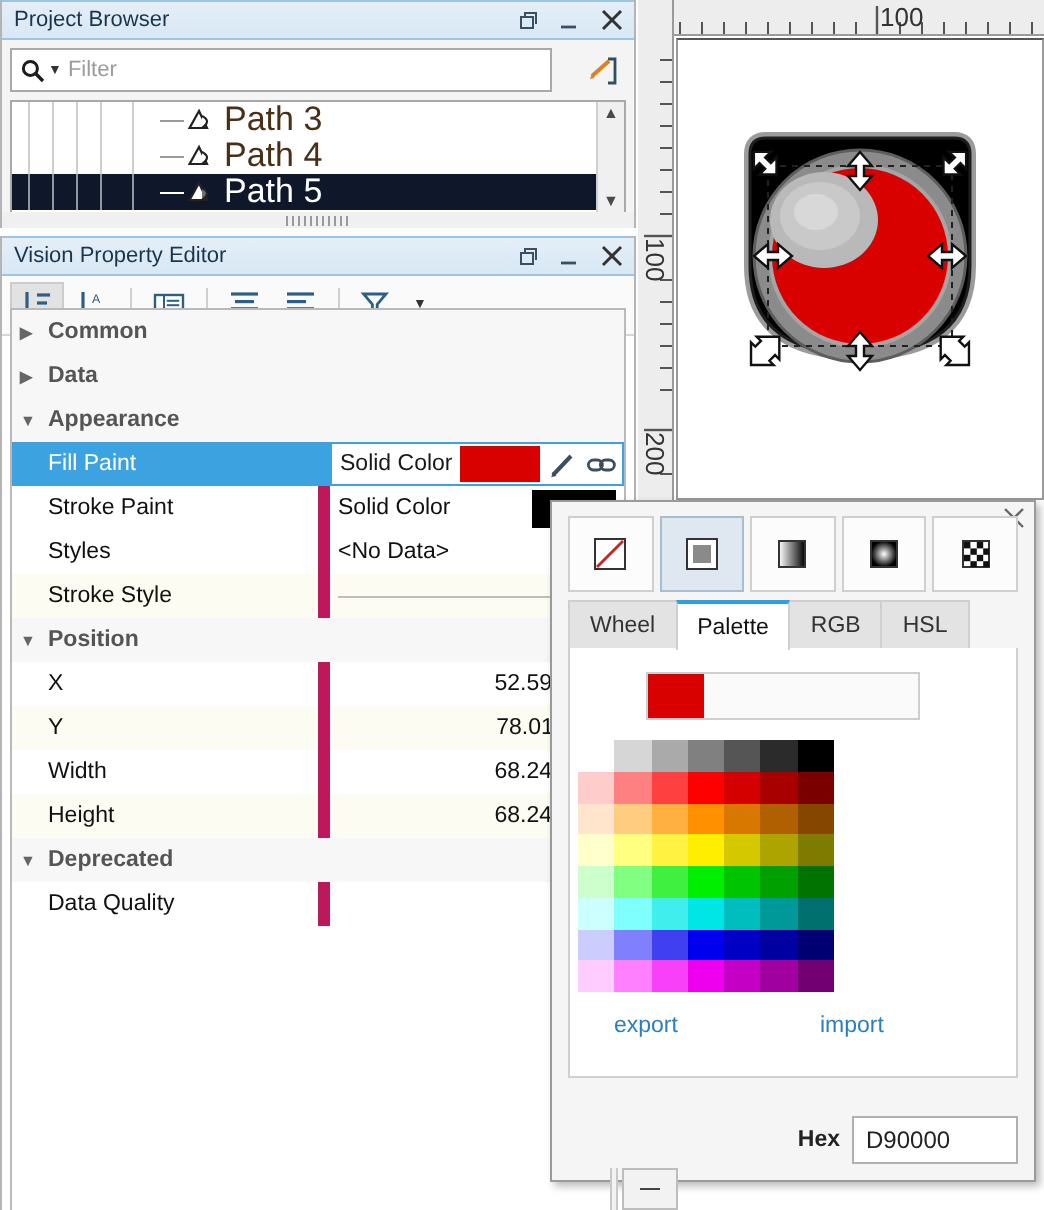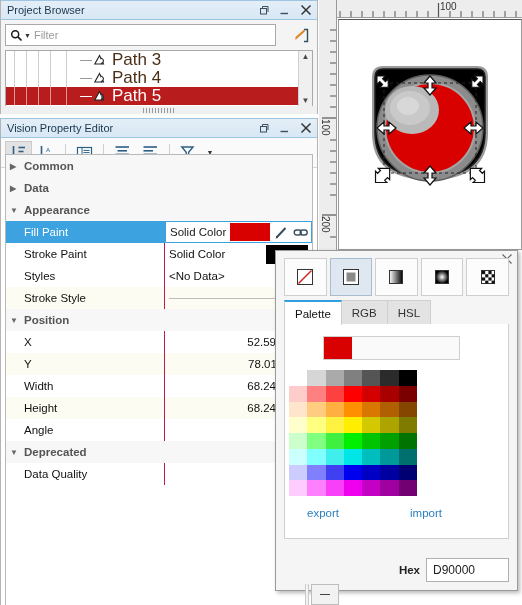--- a/index.html
+++ b/index.html
@@ -51,21 +51,21 @@
   }
   #tree {
     margin-top: 4px; height: 58px; background: #fff;
     border: 1px solid #a9a9a9; display: flex; position: relative; overflow: hidden;
   }
   #tree-inner { flex: 1; position: relative; }
   .tnode {
     height: 18px; display: flex; align-items: center;
     font-size: 17px; color: #4a2f17; position: relative;
   }
-  .tnode.sel { background: #b91c1c; color: #fff; }
+  .tnode.sel { background: #0f172a; color: #fff; }
   .guides { width: 74px; height: 18px; position: relative; flex: none; }
   .guides i { position: absolute; top: 0; bottom: 0; width: 1px; background: #cfcfcf; }
   .tnode.sel .guides i { background: rgba(255,255,255,.55); }
   .dash { width: 12px; height: 1px; background: #9a9a9a; flex: none; margin-right:1px;}
   .tnode.sel .dash { background: #ffffff; }
   .path-ico { width: 15px; height: 14px; flex: none; margin-right: 4px; }
   .vscroll {
     width: 14px; background: #f0f0f0; border-left: 1px solid #cfcfcf;
     display: flex; flex-direction: column; justify-content: space-between; align-items: center;
     padding: 2px 0; flex: none;
@@ -91,21 +91,21 @@
             font-size: 7px; color: #333; }
 
   
   #ptable { position: absolute; left:4px; right:4px; top: 36px; bottom: 8px;
             border: 1px solid #b9b9b9; background: #fff; overflow: hidden; }
   .grow { height: 22px; display: flex; align-items: center; font-size: 11.5px; }
   .ghead { font-weight: bold; color: #555; background: #f7f7f7; padding-left: 4px; gap:5px; }
   .ghead .tri { font-size: 8px; color: #666; width: 9px; }
   .prow { height: 22px; display: flex; align-items: stretch; font-size: 11.5px; }
   .pname { width: 159px; display: flex; align-items: center; padding-left: 18px;
-           color: #111; border-right: 1px solid #be185d; }
+           color: #111; border-right: 6px solid #be185d; }
   .pval  { flex: 1; display: flex; align-items: center; padding: 0 4px;
            justify-content: flex-end; color: #111; }
   .pval.left { justify-content: flex-start; }
   .prow.alt .pname { background: #fcfcf2; }
   .prow.alt .pval { background: #fcfcf2; }
   .prow.sel .pname { background: #3da2e0; color: #fff; border-right-color:#3da2e0; }
   .prow.selbox { position: relative; }
   .editcell {
     position: absolute; left: 159px; right: 0; top: 0; bottom: 0;
     border: 1px solid #3da2e0; background: #fff;
@@ -118,21 +118,21 @@
   .swatch2 { width: 42px; height: 19px; flex: none; }
   .sline { width: 100%; height: 1px; background: #bdbdbd; }
 
   
   #designer { position: absolute; left: 319px; top: 0; width: 203px; height: 605px;
               background: #ffffff; }
   #ruler-top { position:absolute; left:0; top:0; width:203px; height:18px; background:#ededed;
                border-bottom:1px solid #9a9a9a; }
   #ruler-left { position:absolute; left:0; top:0; width:18px; height:250px; background:#ededed;
                 border-right:1px solid #9a9a9a; }
-  .rlabel { position:absolute; font-size:10px; color:#333; font-family:"Liberation Sans",sans-serif; }
+  .rlabel { position:absolute; font-size:13px; color:#333; font-family:"Liberation Sans",sans-serif; }
   #canvas-sheet { position:absolute; left:19px; top:19px; width:184px; height:231px;
                   background:#ffffff; border:1px solid #9a9a9a; border-top-color:#555; }
   #canvas-rest { position:absolute; left:0; top:250px; width:203px; height:355px; background:#ffffff; }
 
   
   #picker { position: absolute; left: 275px; top: 250px; width: 243px; height: 341px;
             background: #f5f5f5; border: 1px solid #9a9a9a;
             box-shadow: 2px 2px 4px rgba(0,0,0,.28); }
   #mode-row { position:absolute; left:8px; top:7px; right:8px; height: 38px; display:flex; gap:3px; }
   .mbtn { flex: 1; background: #fcfcfc; border: 1px solid #cfcfcf;
@@ -441,24 +441,20 @@
         <div class="pval">78.0112915</div>
       </div>
       <div class="prow">
         <div class="pname">Width</div>
         <div class="pval">68.2413482</div>
       </div>
       <div class="prow alt">
         <div class="pname">Height</div>
         <div class="pval">68.2415771</div>
       </div>
-      <div class="prow">
-        <div class="pname">Angle</div>
-        <div class="pval">0</div>
-      </div>
 
       <div class="grow ghead">
         <span class="tri">▼</span>
         <span>Deprecated</span>
       </div>
 
       <div class="prow">
         <div class="pname">Data Quality</div>
         <div class="pval">6</div>
       </div>
@@ -606,20 +602,21 @@
             <rect x="5" y="11.4" width="3.2" height="3.2"></rect>
               <rect x="11.4" y="11.4" width="3.2" height="3.2"></rect>
             <rect x="8.2" y="14.6" width="3.2" height="2.9"></rect>
               <rect x="14.6" y="14.6" width="2.9" height="2.9"></rect>
           </g>
         </svg>
       </div>
     </div>
 
     <div id="tabs">
+      <div class="ptab">Wheel</div>
       <div class="ptab on">Palette</div>
       <div class="ptab">RGB</div>
       <div class="ptab">HSL</div>
     </div>
 
     <div id="tabpane">
       <div id="cur-wrap">
         <div id="cur-swatch" style="background: rgb(217, 0, 0);"></div>
       </div>
       <div id="palgrid">

